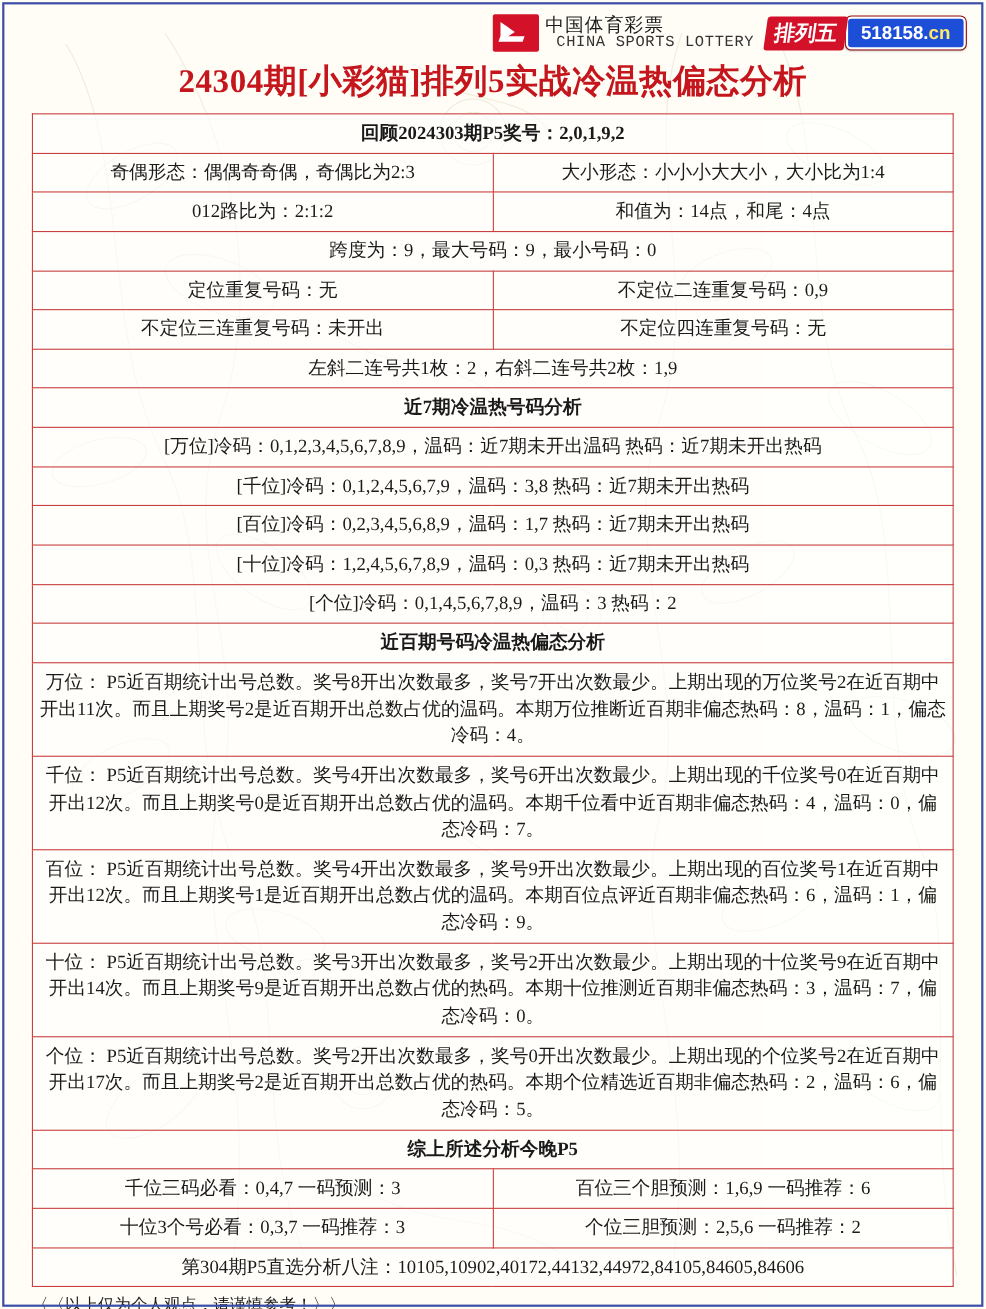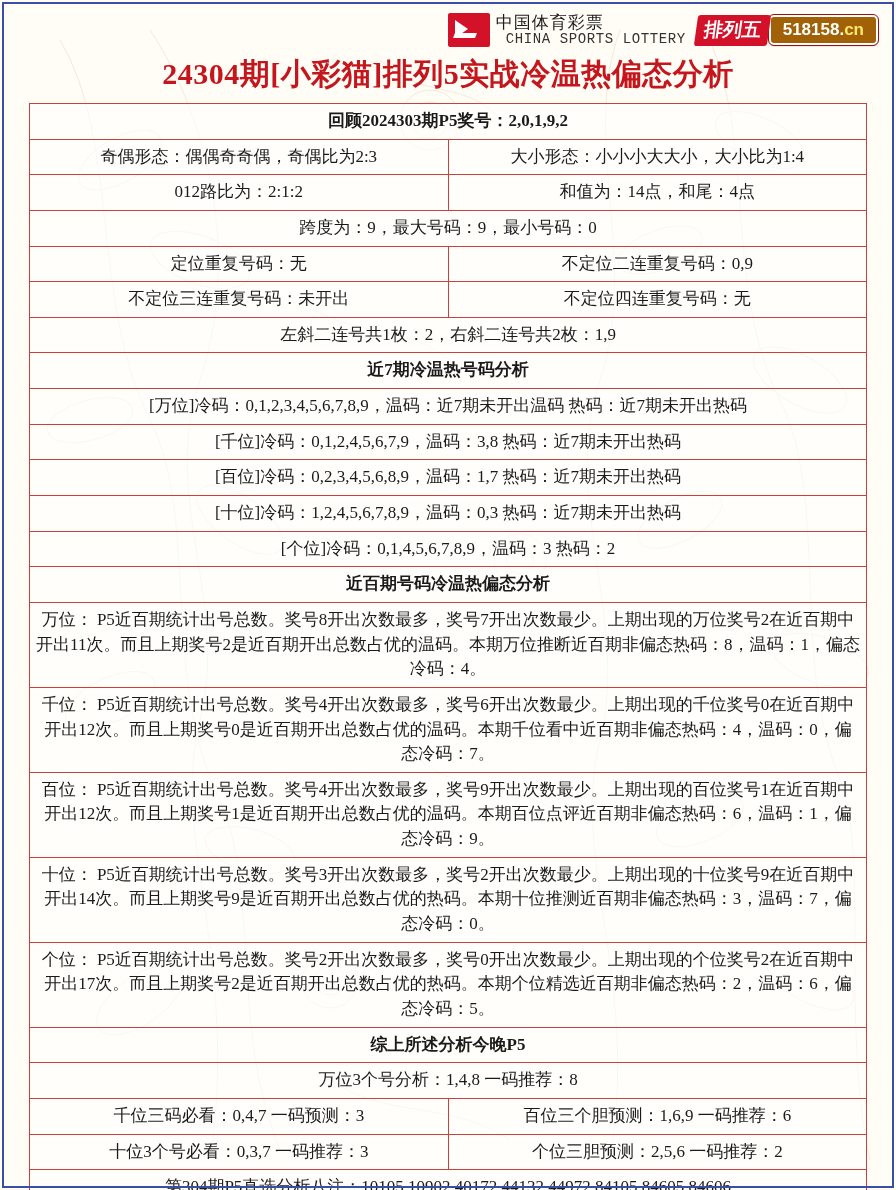--- a/index.html
+++ b/index.html
@@ -54,21 +54,21 @@
   .brand-text { line-height: 1.05; }
   .brand-cn { font-size: 17px; color: #1b1b1b; letter-spacing: 1px; font-family: "Liberation Sans", sans-serif; }
   .brand-en { font-size: 14px; color: #333; letter-spacing: .6px; font-family: Liberation Mono, monospace; padding-left: 10px; }
   .lottery-badge {
     background: #d3122a; color: #fff; font-size: 19px; font-weight: bold;
     padding: 2px 8px 3px 8px; border-radius: 3px; margin-left: 4px;
     font-family: "Liberation Sans", sans-serif;
     transform: skewX(-8deg);
   }
   .site-badge {
-    background: #a16207; border: 2px solid #fff; outline: 1px solid #9a0f13;
+    background: #1d4ed8; border: 2px solid #fff; outline: 1px solid #9a0f13;
     border-radius: 5px; padding: 3px 12px;
     font-family: "Liberation Sans", sans-serif;
     font-size: 17px; font-weight: bold; color: #fff;
     box-shadow: 0 1px 2px rgba(0,0,0,.3);
   }
   .site-badge .cn { color: #ffe96b; }
   h1.title {
     margin: 2px 0 8px 0;
     text-align: center;
     font-size: 30px;
@@ -229,23 +229,20 @@
           <td class="para" colspan="2">十位：  P5近百期统计出号总数。奖号3开出次数最多，奖号2开出次数最少。上期出现的十位奖号9在近百期中开出14次。而且上期奖号9是近百期开出总数占优的热码。本期十位推测近百期非偏态热码：3，温码：7，偏态冷码：0。</td>
         </tr>
       <tr>
           <td class="para" colspan="2">个位：  P5近百期统计出号总数。奖号2开出次数最多，奖号0开出次数最少。上期出现的个位奖号2在近百期中开出17次。而且上期奖号2是近百期开出总数占优的热码。本期个位精选近百期非偏态热码：2，温码：6，偏态冷码：5。</td>
         </tr>
 
       <tr>
           <td class="hdr" colspan="2">综上所述分析今晚P5</td>
         </tr>
       <tr>
-          <td colspan="2">万位3个号分析：1,4,8 一码推荐：8</td>
-        </tr>
-      <tr>
         <td>千位三码必看：0,4,7 一码预测：3</td>
         <td>百位三个胆预测：1,6,9 一码推荐：6</td>
       </tr>
       <tr>
         <td>十位3个号必看：0,3,7 一码推荐：3</td>
         <td>个位三胆预测：2,5,6 一码推荐：2</td>
       </tr>
       <tr>
           <td colspan="2">第304期P5直选分析八注：10105,10902,40172,44132,44972,84105,84605,84606</td>
         </tr>

